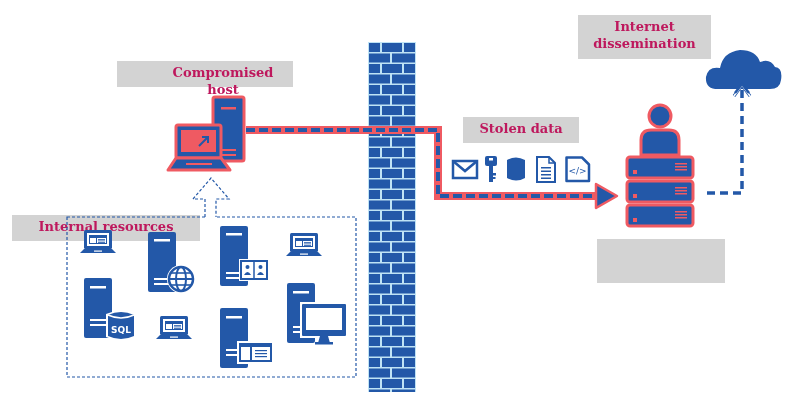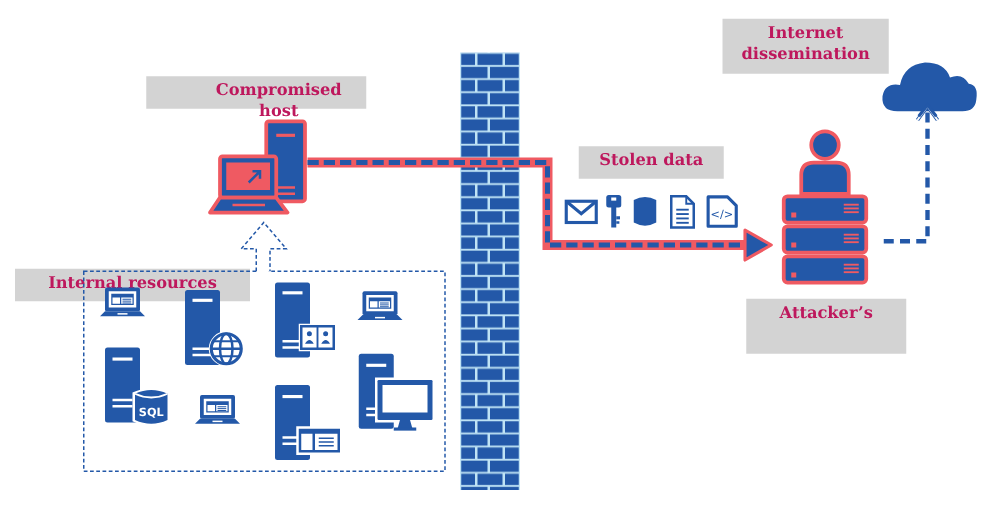--- a/index.html
+++ b/index.html
@@ -17,21 +17,20 @@
   <span>Internal resources</span>
 </div>
 <div class="label" style="left:463px;top:117px;width:116px;height:26px;">
   <span>Stolen data</span>
 </div>
 <div class="label" style="left:578px;top:15px;width:133px;height:44px;">
   <div>Internet</div>
   <div>dissemination</div>
 </div>
 <div class="label" style="left:597px;top:239px;width:128px;height:44px;">
-  <div>Attacker’s</div>
 </div>
 
 <svg width="800" height="406" viewBox="0 0 800 406">
   <defs>
     <pattern id="bricks" x="368" y="42" width="48" height="21" patternUnits="userSpaceOnUse">
       <rect x="0" y="0" width="48" height="21" fill="#bfe3f5"></rect>
       <rect x="1" y="1" width="11" height="9" fill="#2358a8"></rect>
       <rect x="14" y="1" width="20" height="9" fill="#2358a8"></rect>
       <rect x="36" y="1" width="11" height="9" fill="#2358a8"></rect>
       <rect x="1" y="11.5" width="21" height="9" fill="#2358a8"></rect>

